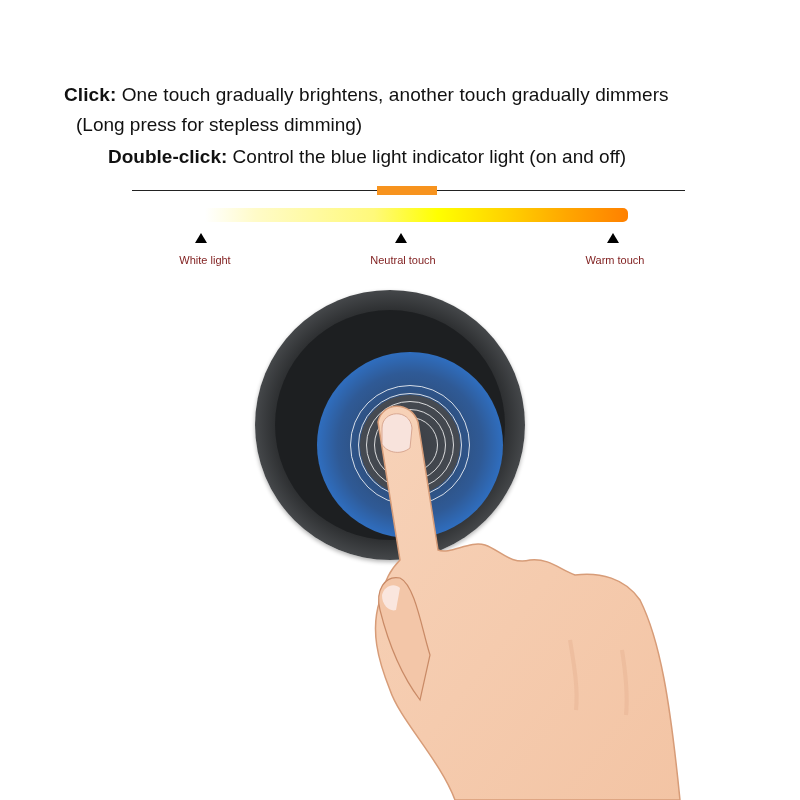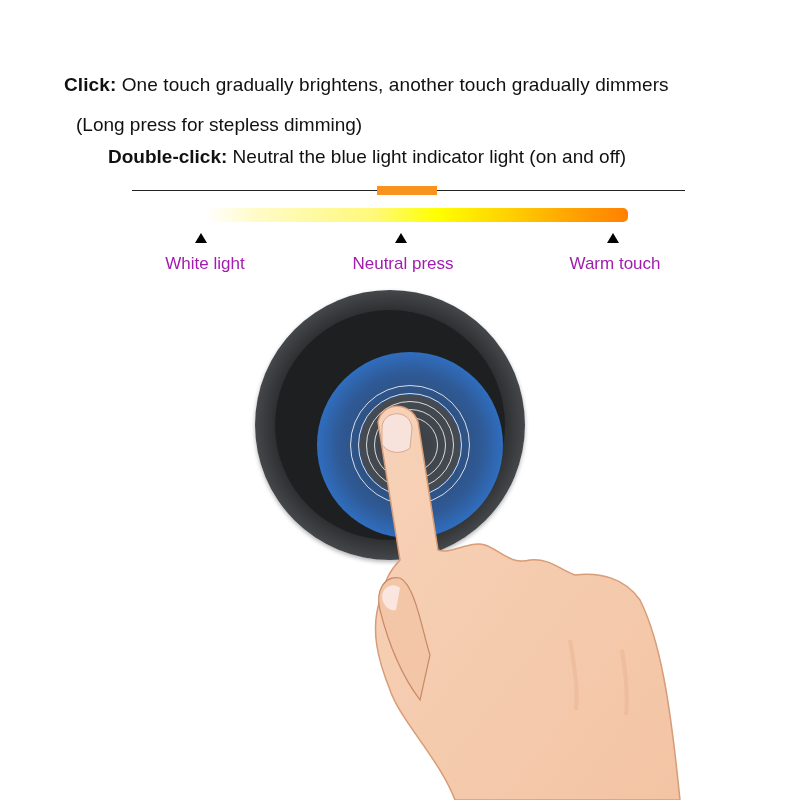--- a/index.html
+++ b/index.html
@@ -1,30 +1,30 @@
 <!DOCTYPE html>
 <html><head>
 <meta charset="utf-8">
 <style>
   html, body { margin: 0; padding: 0; background: #ffffff; }
   body { width: 800px; height: 800px; position: relative; overflow: hidden;
          font-family: "Liberation Sans", sans-serif; color: #111; }
-  .line1 { position: absolute; left: 64px; top: 74px; font-size: 19px; letter-spacing: 0.1px; white-space: nowrap; }
+  .line1 { position: absolute; left: 64px; top: 84px; font-size: 19px; letter-spacing: 0.1px; white-space: nowrap; }
   .line2 { position: absolute; left: 76px; top: 114px; font-size: 19px; white-space: nowrap; }
   .line3 { position: absolute; left: 108px; top: 146px; font-size: 19px; white-space: nowrap; }
   b { font-weight: bold; }
 
   .track-line { position: absolute; left: 132px; top: 190px; width: 553px; height: 1px; background: #222; }
   .thumb { position: absolute; left: 377px; top: 186px; width: 60px; height: 9px; background: #F7931E; }
   .grad-bar { position: absolute; left: 205px; top: 208px; width: 423px; height: 14px;
               border-radius: 0 5px 5px 0;
               background: linear-gradient(to right, #ffffff 0%, #fffbc8 12%, #fff97a 40%, #ffff00 55%, #ffd000 72%, #ffa800 85%, #ff8000 100%); }
   .tick { position: absolute; top: 233px; width: 0; height: 0;
           border-left: 6px solid transparent; border-right: 6px solid transparent; border-bottom: 10px solid #000; }
-  .tick-label { position: absolute; top: 254px; font-size: 17px; color: #a21caf; white-space: nowrap; transform: translateX(-50%); }
+  .tick-label { position: absolute; top: 254px; font-size: 11px; color: #7f1d1d; white-space: nowrap; transform: translateX(-50%); }
 
   .dial { position: absolute; left: 255px; top: 290px; width: 270px; height: 270px; border-radius: 50%;
           background: radial-gradient(circle at 50% 50%, #3a3d40 0%, #2d2f31 60%, #55585b 78%, #3a3c3e 88%, #6b6e70 96%, #4a4c4e 100%);
           box-shadow: 0 2px 4px rgba(0,0,0,0.3); }
   .dial-ring2 { position: absolute; left: 20px; top: 20px; width: 230px; height: 230px; border-radius: 50%;
           background: radial-gradient(circle, #1d1f21 0%, #1d1f21 80%, #3c3f41 90%, #1a1b1c 100%); }
   .dial-blue { position: absolute; left: 42px; top: 42px; width: 186px; height: 186px; border-radius: 50%;
           background: radial-gradient(circle, #2c3d55 0%, #2f5a96 55%, #2f77d2 78%, #6fd0ff 88%, #2f6fc4 94%, #1b2a44 100%); }
   .ripple { position: absolute; border-radius: 50%; border: 1.2px solid rgba(255,255,255,0.8); }
   .inner-disc { position: absolute; left: 83px; top: 83px; width: 104px; height: 104px; border-radius: 50%;
@@ -33,33 +33,33 @@
   .hand { position: absolute; left: 360px; top: 400px; width: 340px; height: 400px; }
 </style>
 </head>
 <body>
 
 <div class="line1">
   <b>Click:</b><span> One touch gradually brightens, another touch gradually dimmers</span>
 </div>
 <div class="line2">(Long press for stepless dimming)</div>
 <div class="line3">
-  <b>Double-click:</b><span> Neutral the blue light indicator light (on and off)</span>
+  <b>Double-click:</b><span> Control the blue light indicator light (on and off)</span>
 </div>
 
 <div class="track-line"></div>
 <div class="thumb"></div>
 <div class="grad-bar"></div>
 
 <div class="tick" style="left:195px"></div>
 <div class="tick" style="left:395px"></div>
 <div class="tick" style="left:607px"></div>
 
 <div class="tick-label" style="left:205px">White light</div>
-<div class="tick-label" style="left:403px">Neutral press</div>
+<div class="tick-label" style="left:403px">Neutral touch</div>
 <div class="tick-label" style="left:615px">Warm touch</div>
 
 <div class="dial">
   <div class="dial-ring2">
     <div class="dial-blue">
       <div class="inner-disc" style="left:43px;top:43px;width:100px;height:100px;"></div>
       <div class="ripple" style="left:33px;top:33px;width:118px;height:118px;"></div>
       <div class="ripple" style="left:41px;top:41px;width:102px;height:102px;"></div>
       <div class="ripple" style="left:49px;top:49px;width:86px;height:86px;"></div>
       <div class="ripple" style="left:57px;top:57px;width:70px;height:70px;"></div>

